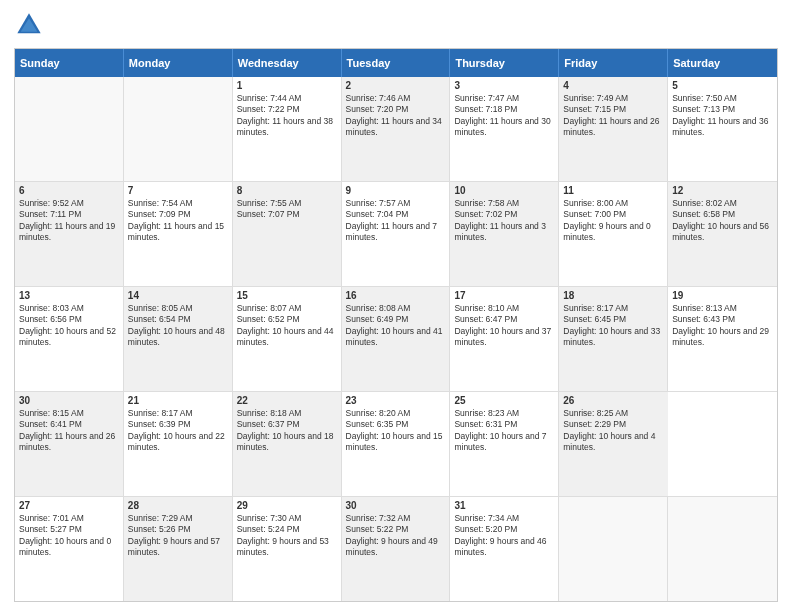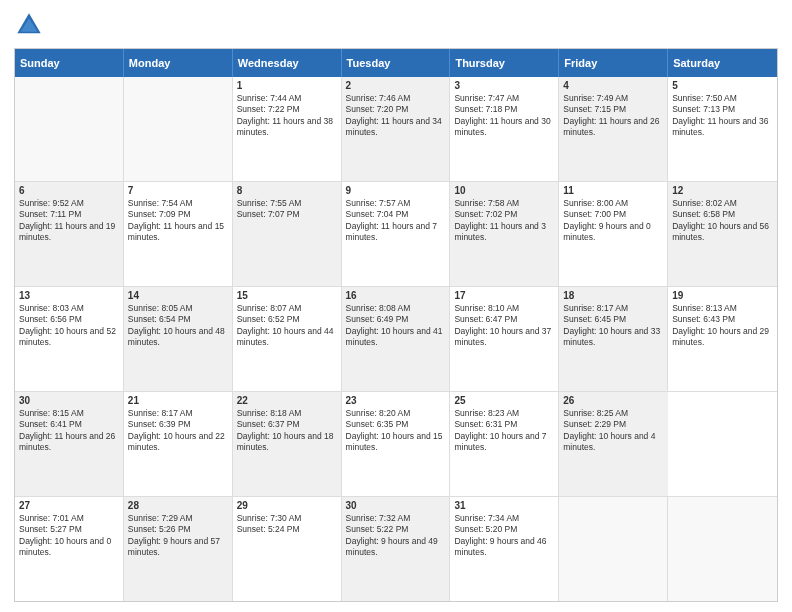--- a/index.html
+++ b/index.html
@@ -315,20 +315,21 @@
           <div class="cal-cell shaded">
             <span class="day-num">28</span>
             <span class="cell-line">Sunrise: 7:29 AM</span>
             <span class="cell-line">Sunset: 5:26 PM</span>
             <span class="cell-line">Daylight: 9 hours and 57 minutes.</span>
           </div>
           <div class="cal-cell">
             <span class="day-num">29</span>
             <span class="cell-line">Sunrise: 7:30 AM</span>
             <span class="cell-line">Sunset: 5:24 PM</span>
+            <span class="cell-line">Daylight: 9 hours and 53 minutes.</span>
           </div>
           <div class="cal-cell shaded">
             <span class="day-num">30</span>
             <span class="cell-line">Sunrise: 7:32 AM</span>
             <span class="cell-line">Sunset: 5:22 PM</span>
             <span class="cell-line">Daylight: 9 hours and 49 minutes.</span>
           </div>
           <div class="cal-cell">
             <span class="day-num">31</span>
             <span class="cell-line">Sunrise: 7:34 AM</span>

